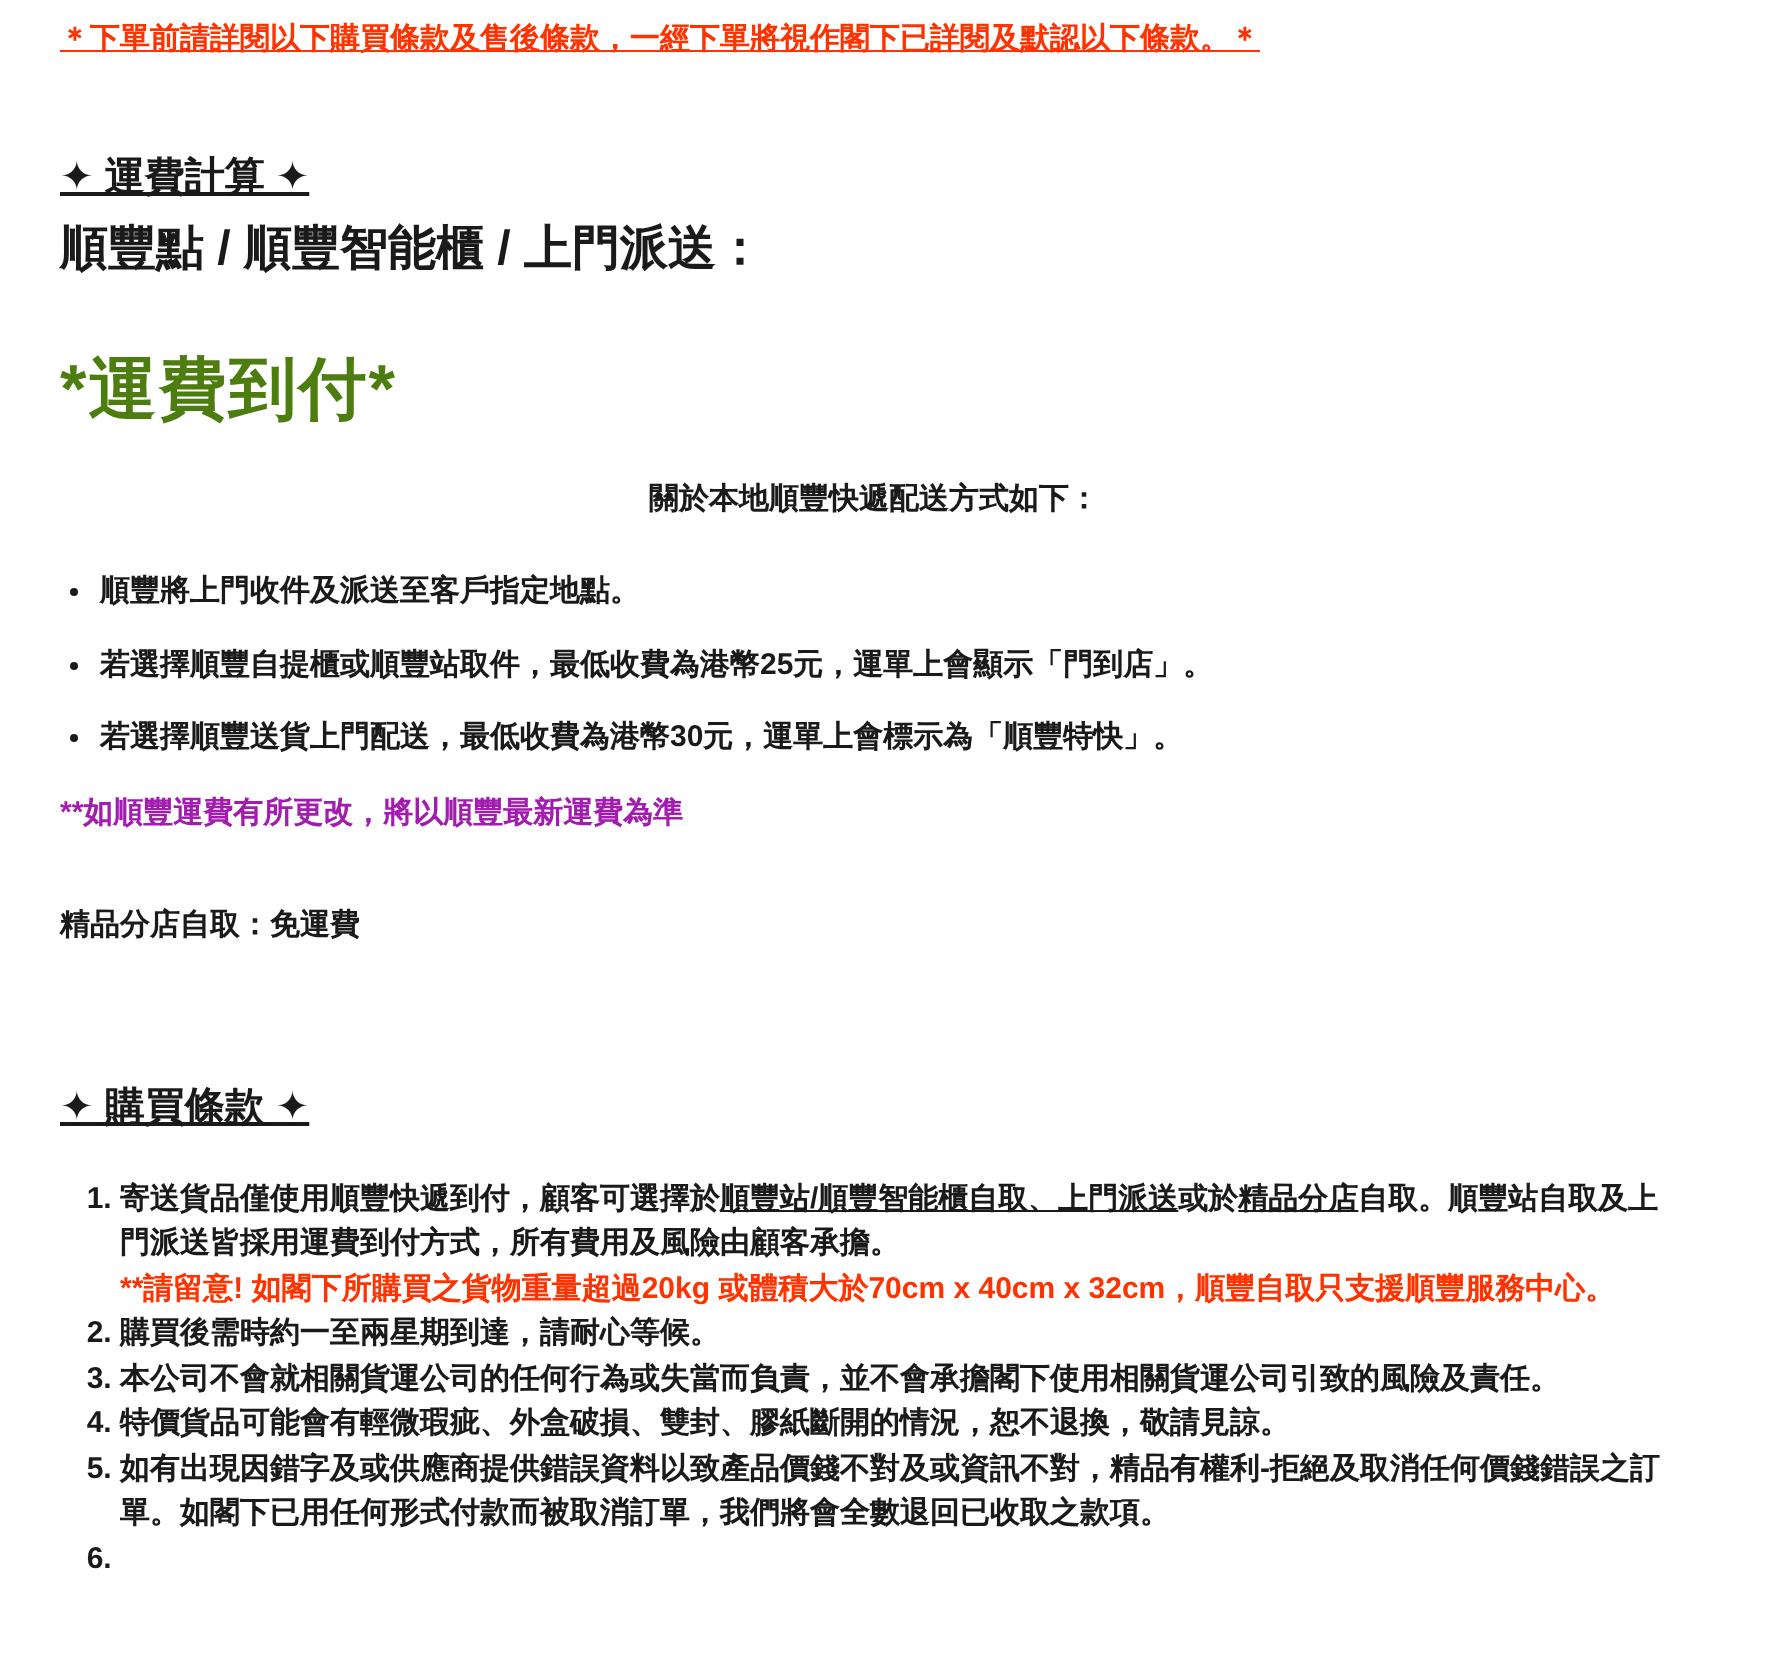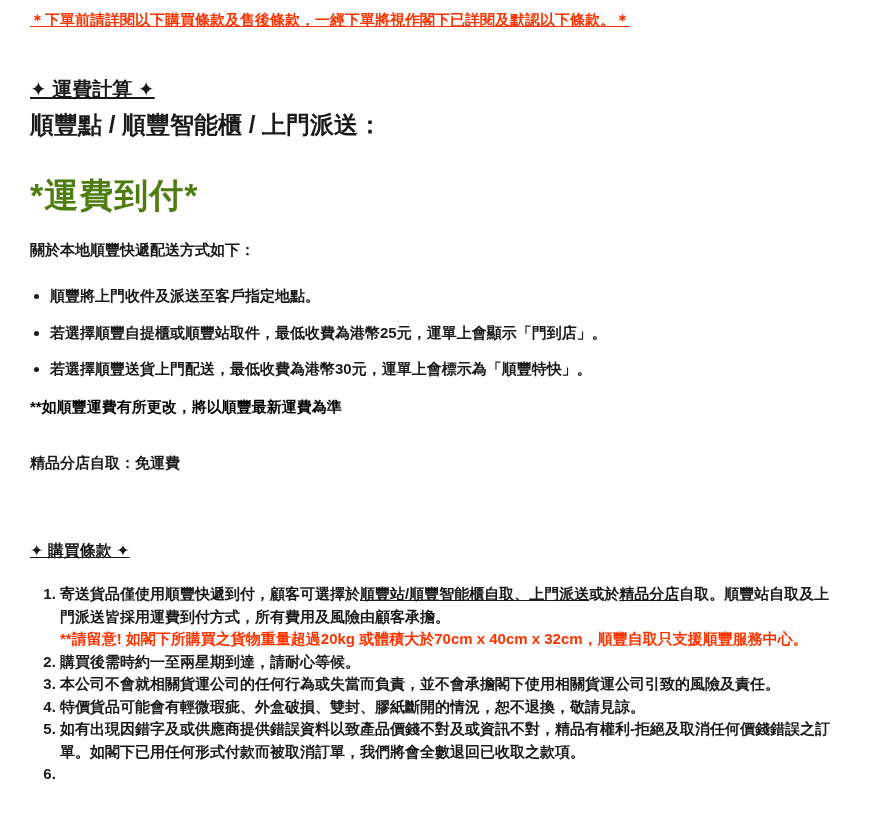--- a/index.html
+++ b/index.html
@@ -7,21 +7,21 @@
     width: 894px;
     min-height: 832px;
     font-family: "Liberation Sans", "DejaVu Sans", sans-serif;
     font-weight: bold;
     color: #1a1a1a;
     -webkit-font-smoothing: antialiased;
   }
   .doc { padding: 10px 50px 24px 30px; }
 
   .u { text-decoration: underline; }
-  .red { color: #000000; }
+  .red { color: #a21caf; }
 
   .top-notice {
     margin: 0 0 0 0;
     font-size: 15px;
     line-height: 1.35;
     color: #ff3300;
     text-decoration: underline;
   }
 
   .sec-heading {
@@ -42,38 +42,38 @@
     line-height: 1.15;
     color: #4d7c0f;
     letter-spacing: 1px;
   }
 
   .body-text {
     margin: 26px 0 0 0;
     font-size: 15px;
     line-height: 1.55;
   }
-  .intro-text { margin-top: 22px; }
+  .intro-text { margin-top: 22px; text-align: center; }
 
   ul.bullets {
     margin: 24px 0 0 0;
     padding-left: 20px;
     font-size: 15px;
     line-height: 1.45;
     list-style: disc;
   }
   ul.bullets li { margin-bottom: 15px; }
 
   .fee-note { margin-top: 4px; }
 
   .store-pickup { margin-top: 33px; }
 
   .terms-heading {
     margin: 66px 0 0 0;
-    font-size: 16px;
+    font-size: 20px;
     line-height: 1.3;
     text-decoration: underline;
   }
 
   ol.terms {
     margin: 22px 0 0 0;
     padding-left: 30px;
     font-size: 15px;
     line-height: 1.5;
   }

